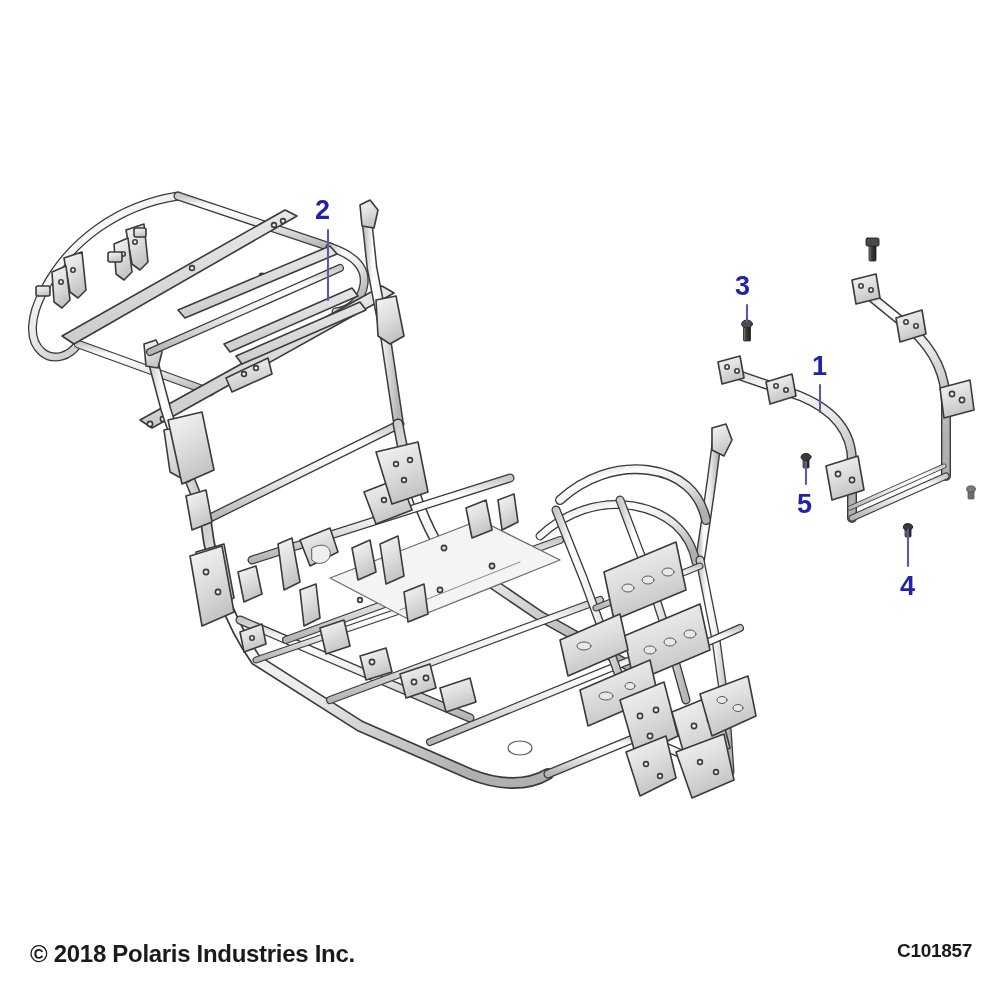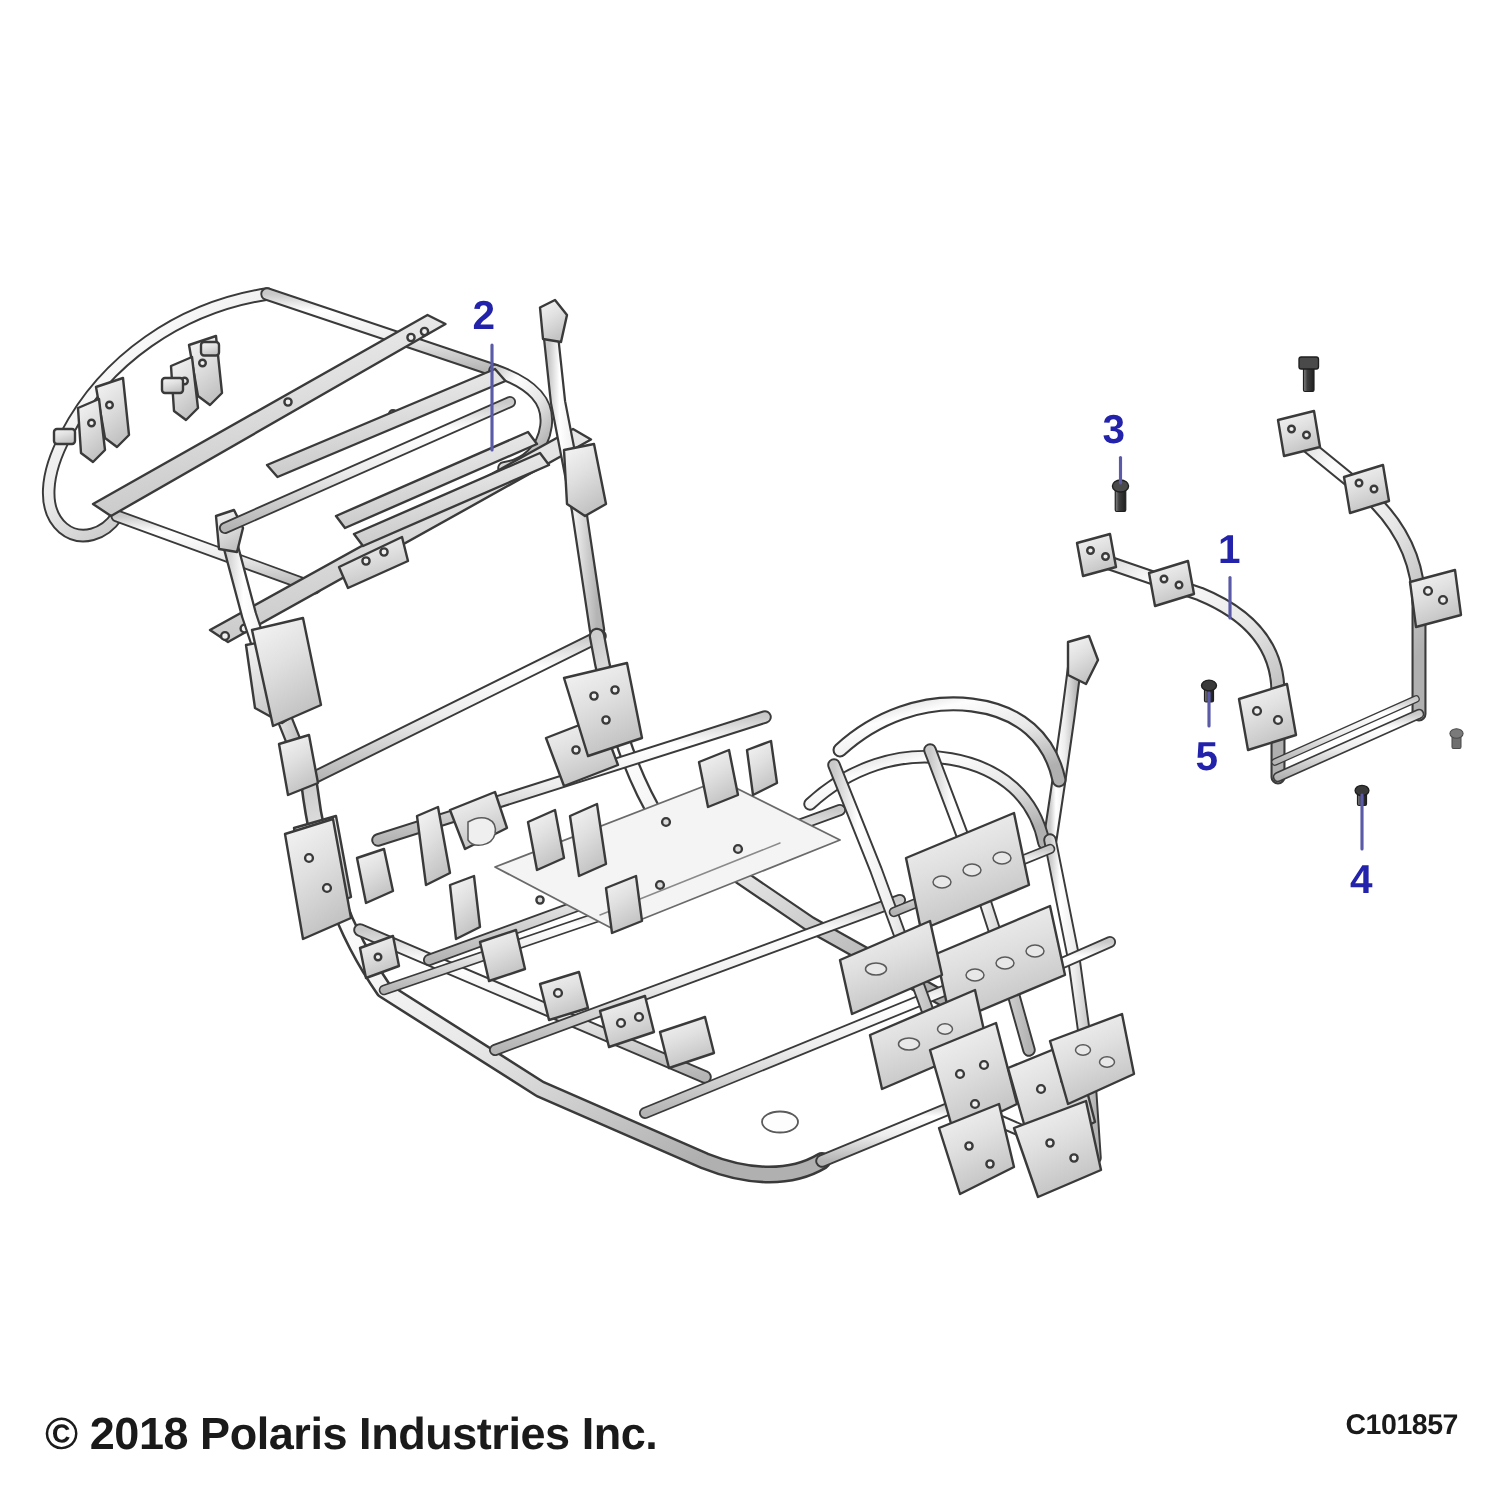--- a/index.html
+++ b/index.html
@@ -39,21 +39,21 @@
     left: 0;
     right: 0;
     bottom: 0;
     height: 70px;
   }
   #copyright-text {
     position: absolute;
     left: 30px;
     top: 10px;
     font-family: "Liberation Sans", sans-serif;
-    font-size: 30px;
+    font-size: 24px;
     font-weight: bold;
     color: #1a1a1a;
     letter-spacing: -0.3px;
     white-space: nowrap;
   }
   #drawing-number {
     position: absolute;
     right: 28px;
     top: 10px;
     font-family: "Liberation Sans", sans-serif;

